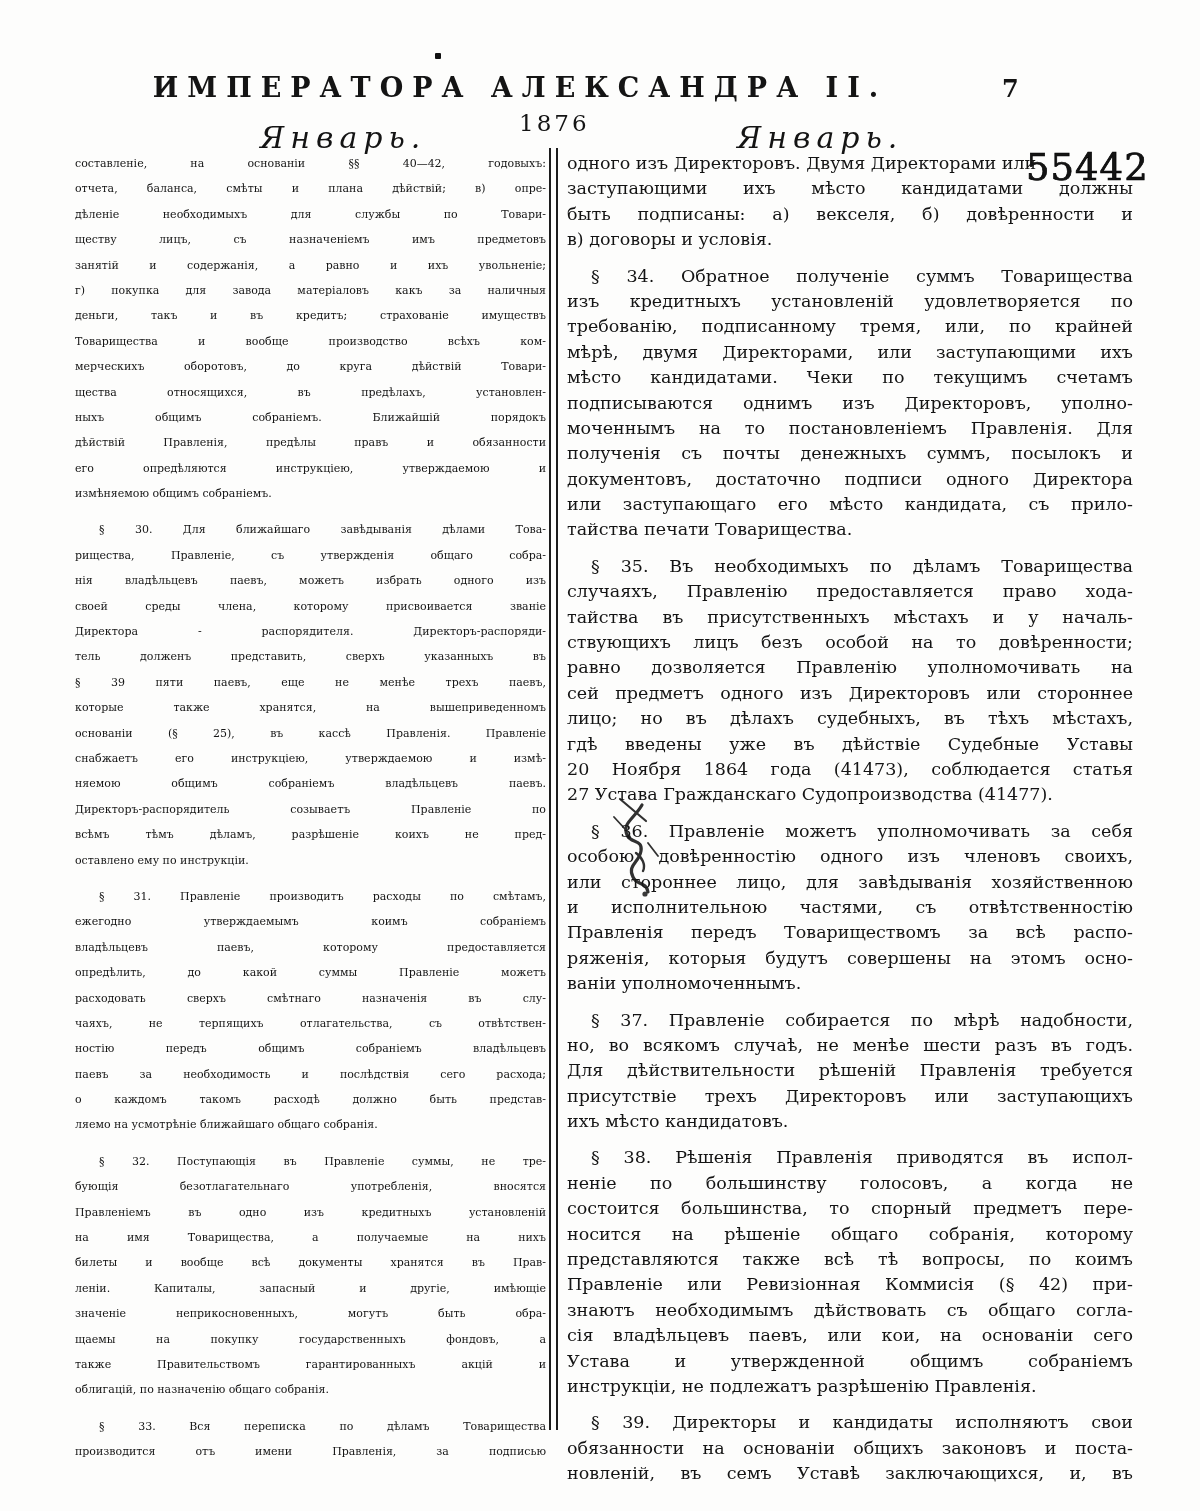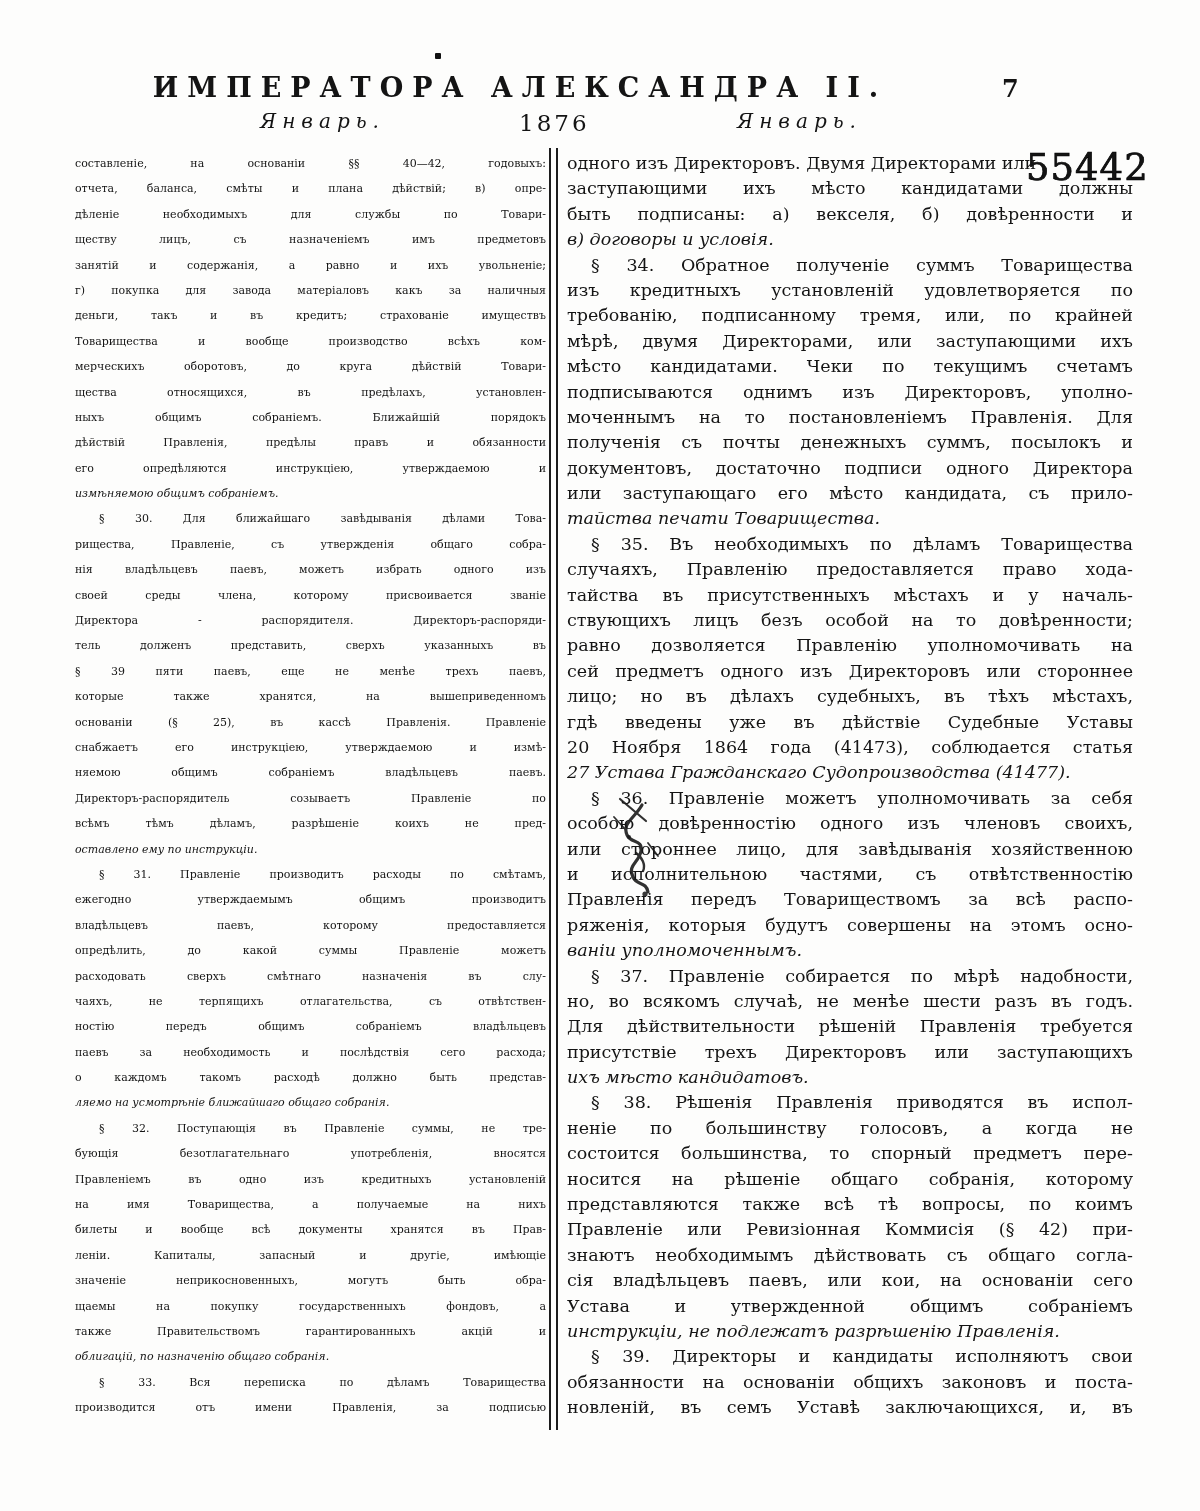--- a/index.html
+++ b/index.html
@@ -11,21 +11,21 @@
   }
   .title {
     position:absolute; top:72px; left:0; width:1040px;
     text-align:center; font-size:27px; font-weight:bold; letter-spacing:9px;
     white-space:nowrap;
   }
   .pageno {
     position:absolute; top:74px; left:1002px; font-size:24px; font-weight:bold;
   }
   .month {
-    position:absolute; top:109px; font-size:20px; font-style:italic;
+    position:absolute; top:120px; font-size:30px; font-style:italic;
     letter-spacing:6px; white-space:nowrap;
   }
   .month.m-left { left:260px; }
   .month.m-right { left:737px; }
   .year {
     position:absolute; top:110px; left:519px; font-size:23px; letter-spacing:3px;
   }
   .lawno {
     position:absolute; top:146px; left:1026px;
     font-size:37px; font-weight:normal; letter-spacing:1px;
@@ -35,22 +35,22 @@
     position:absolute; left:549px; top:148px; height:1282px; width:5px;
     border-left:2px solid #1c1c1c; border-right:2px solid #1c1c1c;
   }
   .col { position:absolute; top:151px; }
   .colL { left:75px;  width:471px; font-size:11px; }
   .colR { left:567px; width:566px; font-size:17.5px; }
   .line {
     height:25.4px; line-height:25.4px; white-space:nowrap;
     text-align:justify; text-align-last:justify;
   }
-  .line.end   { text-align-last:left;font-style:italic; }
-  .line.start { text-indent:24px; }
+  .line.end   { text-align-last:left; }
+  .line.start { text-indent:24px;margin-top:11px; }
   .line.short { padding-right:108px; }
   .smudge { position:absolute; left:596px; top:793px; width:128px; height:110px; }
   .speck {
     position:absolute; left:435px; top:53px; width:6px; height:6px;
     background:#111; border-radius:1px;
   }
 </style>
 </head>
 <body>
 
@@ -90,21 +90,21 @@
       <div class="line">тель долженъ представить, сверхъ указанныхъ въ</div>
       <div class="line">§ 39 пяти паевъ, еще не менѣе трехъ паевъ,</div>
       <div class="line">которые также хранятся, на вышеприведенномъ</div>
       <div class="line">основаніи (§ 25), въ кассѣ Правленія. Правленіе</div>
       <div class="line">снабжаетъ его инструкціею, утверждаемою и измѣ-</div>
       <div class="line">няемою общимъ собраніемъ владѣльцевъ паевъ.</div>
       <div class="line">Директоръ-распорядитель созываетъ Правленіе по</div>
       <div class="line">всѣмъ тѣмъ дѣламъ, разрѣшеніе коихъ не пред-</div>
       <div class="line end">оставлено ему по инструкціи.</div>
       <div class="line start">§ 31. Правленіе производитъ расходы по смѣтамъ,</div>
-      <div class="line">ежегодно утверждаемымъ общимъ производитъ</div>
+      <div class="line">ежегодно утверждаемымъ коимъ собраніемъ</div>
       <div class="line">владѣльцевъ паевъ, которому предоставляется</div>
       <div class="line">опредѣлить, до какой суммы Правленіе можетъ</div>
       <div class="line">расходовать сверхъ смѣтнаго назначенія въ слу-</div>
       <div class="line">чаяхъ, не терпящихъ отлагательства, съ отвѣтствен-</div>
       <div class="line">ностію передъ общимъ собраніемъ владѣльцевъ</div>
       <div class="line">паевъ за необходимость и послѣдствія сего расхода;</div>
       <div class="line">о каждомъ такомъ расходѣ должно быть представ-</div>
       <div class="line end">ляемо на усмотрѣніе ближайшаго общаго собранія.</div>
       <div class="line start">§ 32. Поступающія въ Правленіе суммы, не тре-</div>
       <div class="line">бующія безотлагательнаго употребленія, вносятся</div>

